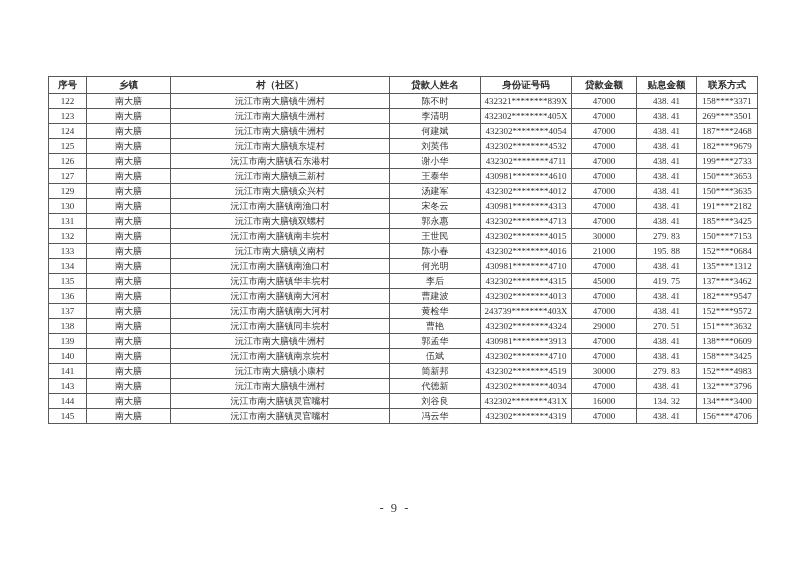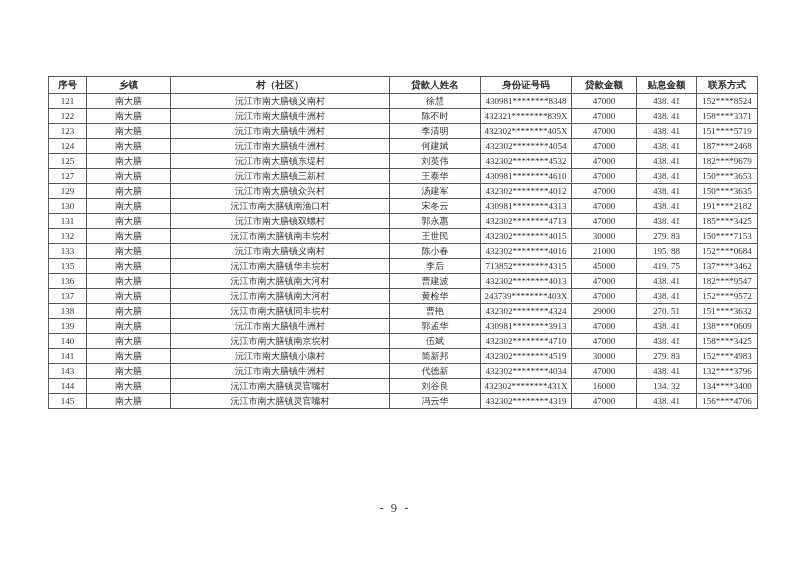--- a/index.html
+++ b/index.html
@@ -86,68 +86,68 @@
           <th>村（社区）</th>
           <th>贷款人姓名</th>
           <th>身份证号码</th>
           <th>贷款金额</th>
           <th>贴息金额</th>
           <th>联系方式</th>
         </tr>
     </thead>
     <tbody id="table-body">
         <tr>
-          <td>121</td>
-          <td>南大膳</td>
-          <td>沅江市南大膳镇义南村</td>
-          <td>徐慧</td>
-          <td>430981********8348</td>
-          <td>47000</td>
-          <td>438. 41</td>
-          <td>152****8524</td>
-        </tr>
-        <tr>
           <td>122</td>
           <td>南大膳</td>
           <td>沅江市南大膳镇牛洲村</td>
           <td>陈不时</td>
           <td>432321********839X</td>
           <td>47000</td>
           <td>438. 41</td>
           <td>158****3371</td>
         </tr>
         <tr>
           <td>123</td>
           <td>南大膳</td>
           <td>沅江市南大膳镇牛洲村</td>
           <td>李清明</td>
           <td>432302********405X</td>
           <td>47000</td>
           <td>438. 41</td>
-          <td>151****5719</td>
+          <td>269****3501</td>
         </tr>
         <tr>
           <td>124</td>
           <td>南大膳</td>
           <td>沅江市南大膳镇牛洲村</td>
           <td>何建斌</td>
           <td>432302********4054</td>
           <td>47000</td>
           <td>438. 41</td>
           <td>187****2468</td>
         </tr>
         <tr>
           <td>125</td>
           <td>南大膳</td>
           <td>沅江市南大膳镇东堤村</td>
           <td>刘英伟</td>
           <td>432302********4532</td>
           <td>47000</td>
           <td>438. 41</td>
           <td>182****9679</td>
+        </tr>
+        <tr>
+          <td>126</td>
+          <td>南大膳</td>
+          <td>沅江市南大膳镇石东港村</td>
+          <td>谢小华</td>
+          <td>432302********4711</td>
+          <td>47000</td>
+          <td>438. 41</td>
+          <td>199****2733</td>
         </tr>
         <tr>
           <td>127</td>
           <td>南大膳</td>
           <td>沅江市南大膳镇三新村</td>
           <td>王泰华</td>
           <td>430981********4610</td>
           <td>47000</td>
           <td>438. 41</td>
           <td>150****3653</td>
@@ -196,25 +196,35 @@
           <td>133</td>
           <td>南大膳</td>
           <td>沅江市南大膳镇义南村</td>
           <td>陈小春</td>
           <td>432302********4016</td>
           <td>21000</td>
           <td>195. 88</td>
           <td>152****0684</td>
         </tr>
         <tr>
+          <td>134</td>
+          <td>南大膳</td>
+          <td>沅江市南大膳镇南渔口村</td>
+          <td>何光明</td>
+          <td>430981********4710</td>
+          <td>47000</td>
+          <td>438. 41</td>
+          <td>135****1312</td>
+        </tr>
+        <tr>
           <td>135</td>
           <td>南大膳</td>
           <td>沅江市南大膳镇华丰垸村</td>
           <td>李后</td>
-          <td>713852********4315</td>
+          <td>432302********4315</td>
           <td>45000</td>
           <td>419. 75</td>
           <td>137****3462</td>
         </tr>
         <tr>
           <td>136</td>
           <td>南大膳</td>
           <td>沅江市南大膳镇南大河村</td>
           <td>曹建波</td>
           <td>432302********4013</td>

